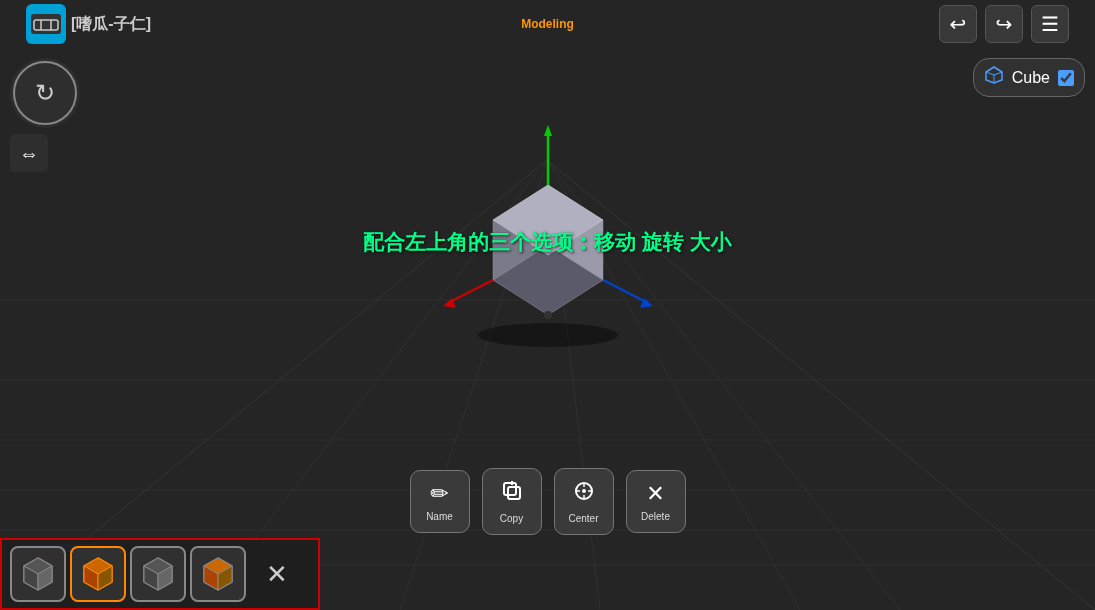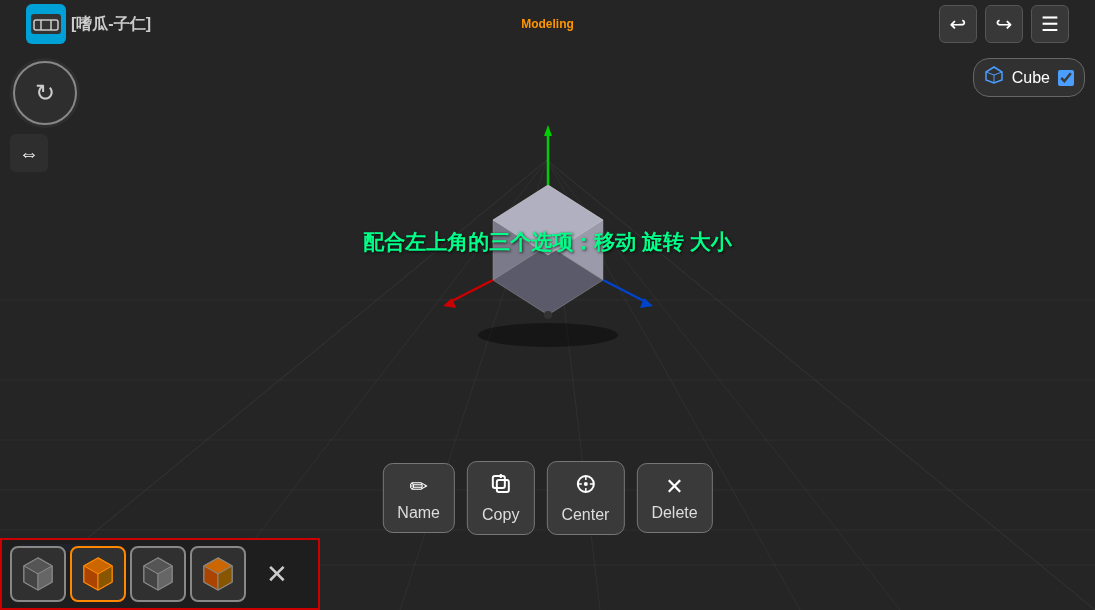--- a/index.html
+++ b/index.html
@@ -235,21 +235,21 @@
       min-width: 60px;
     }
 
     .tool-btn-icon {
       color: white;
       font-size: 22px;
     }
 
     .tool-btn-label {
       color: #dddddd;
-      font-size: 16px;
+      font-size: 10px;
     }
 
     
     #bottom-tray {
       position: absolute;
       bottom: 0;
       left: 0;
       width: 320px;
       height: 72px;
       background: rgba(30,30,30,0.95);

